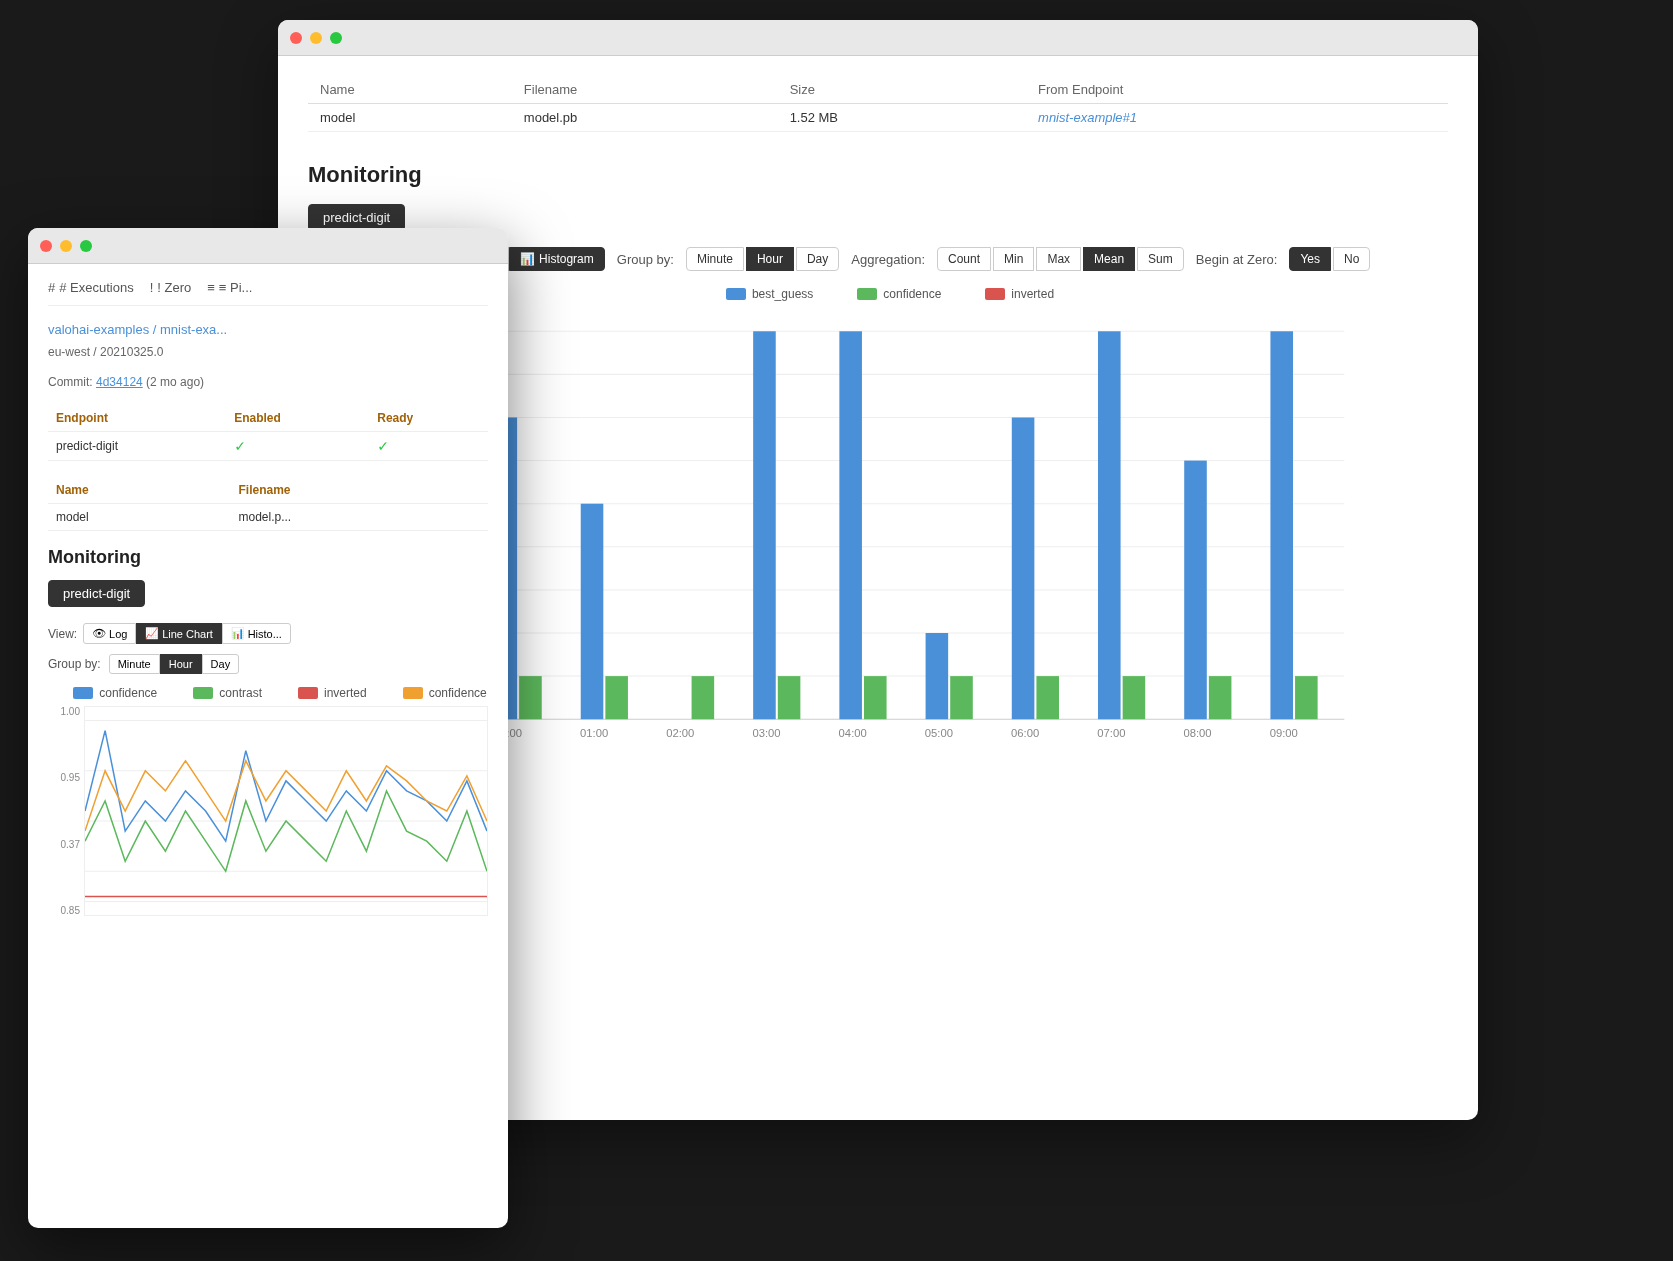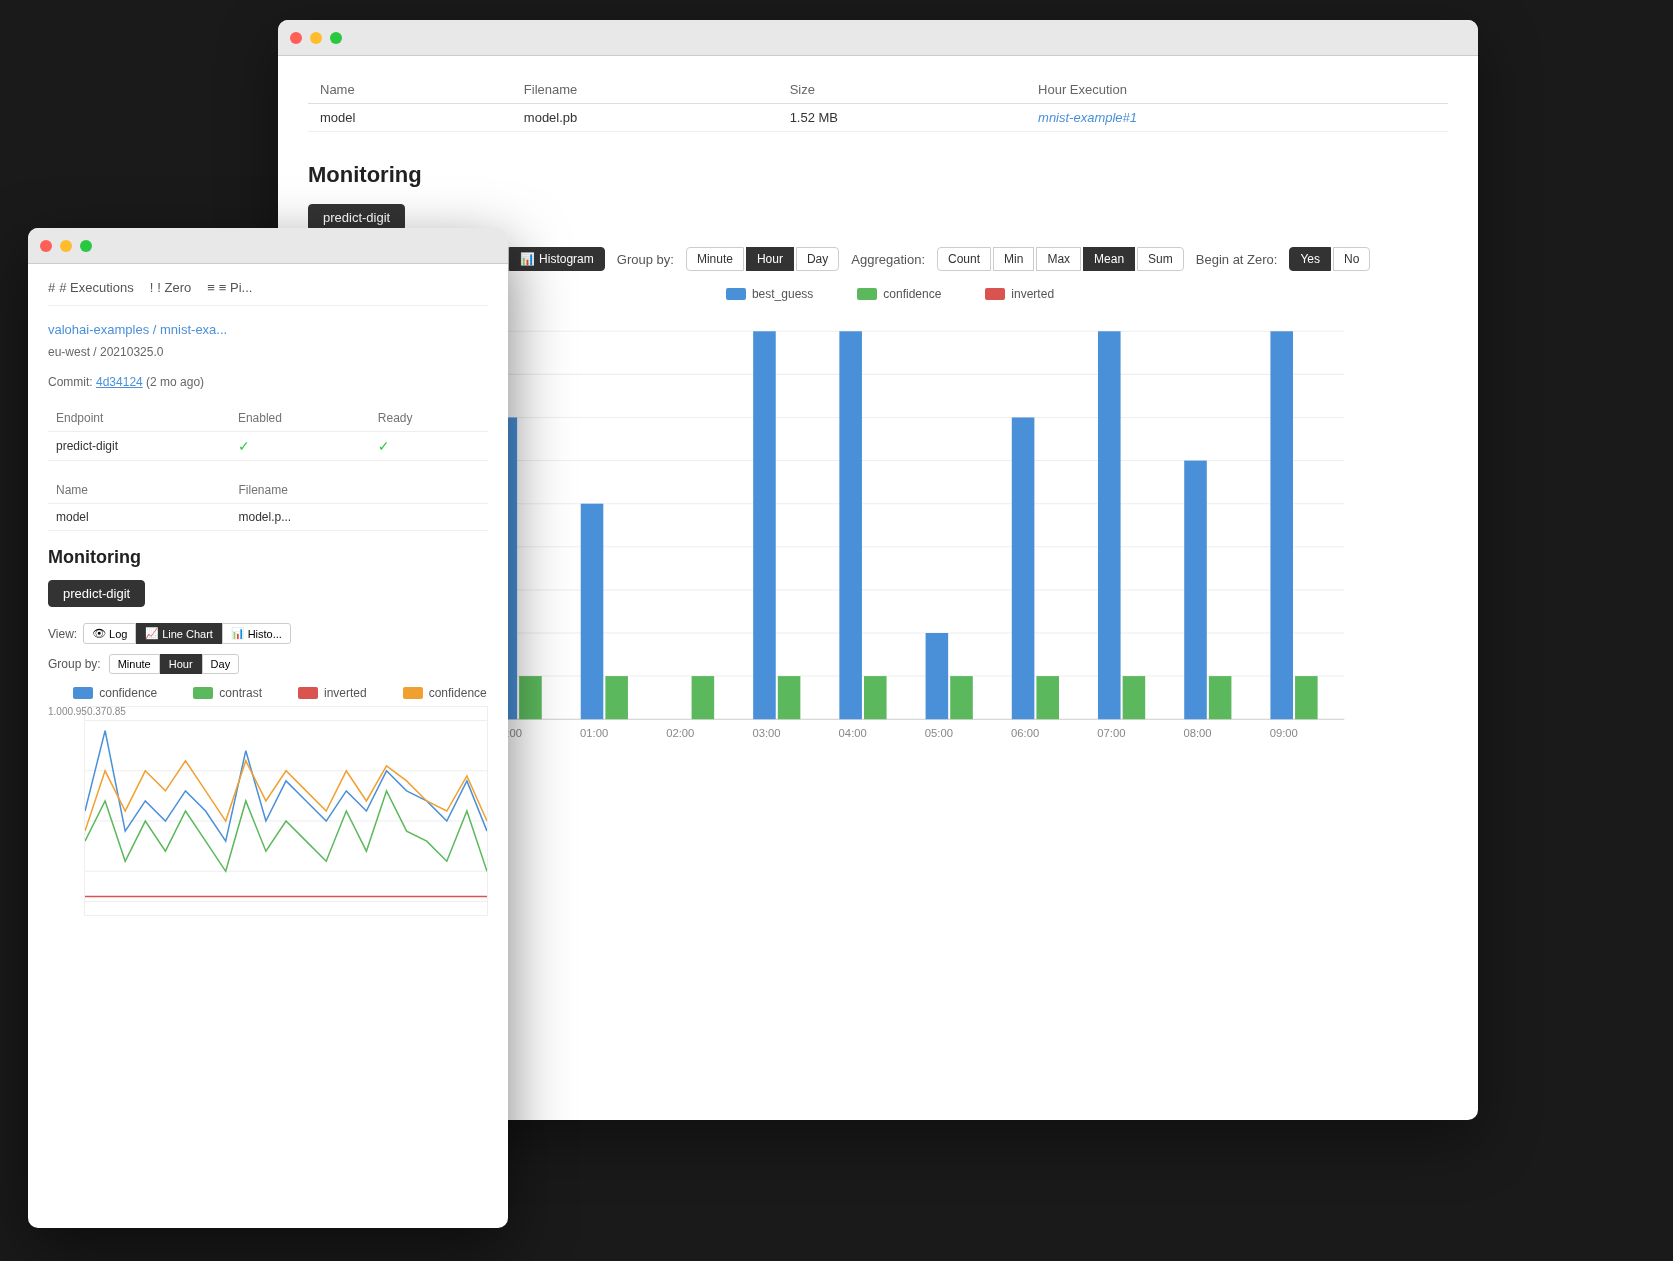--- a/index.html
+++ b/index.html
@@ -222,22 +222,22 @@
 
     .info-table {
       width: 100%;
       border-collapse: collapse;
       margin-bottom: 16px;
       font-size: 12px;
     }
     .info-table th {
       text-align: left;
       padding: 6px 8px;
-      color: #737373;
-      font-weight: 400;
+      color: #a16207;
+      font-weight: 700;
       border-bottom: 1px solid #eee;
     }
     .info-table td {
       padding: 6px 8px;
       color: #333;
       border-bottom: 1px solid #eee;
     }
     .check-green { color: #28c840; font-size: 14px; }
 
     .small-section-title {
@@ -304,21 +304,21 @@
     <span class="dot green"></span>
   </div>
   <div class="content">
 
     <table class="file-table">
       <thead>
         <tr>
           <th>Name</th>
           <th>Filename</th>
           <th>Size</th>
-          <th>Hour Execution</th>
+          <th>From Endpoint</th>
         </tr>
       </thead>
       <tbody>
         <tr>
           <td>model</td>
           <td>model.pb</td>
           <td>1.52 MB</td>
           <td><a href="#" class="link">mnist-example#1</a></td>
         </tr>
       </tbody>
@@ -566,21 +566,21 @@
         <span>inverted</span>
       </div>
       <div class="legend-item">
         <div class="legend-color" style="background:#f0a030"></div>
         <span>confidence</span>
       </div>
     </div>
 
     <div style="position:relative;padding-left:36px">
       
-      <div style="position:absolute;left:0;top:0;height:210px;display:flex;justify-content:space-between;font-size:10px;color:#888;text-align:right;width:32px">
+      <div style="position:absolute;left:0;top:0;height:210px;display:flex;flex-direction:column;justify-content:space-between;font-size:10px;color:#888;text-align:right;width:32px">
         <span>1.00</span>
         <span>0.95</span>
         <span>0.37</span>
         <span>0.85</span>
       </div>
       <svg viewBox="0 0 400 200" width="100%" height="210" style="background:#fff;border:1px solid #eee">
 
         <line x1="0" y1="10" x2="400" y2="10" stroke="#eee" stroke-width="1"></line>
         <line x1="0" y1="60" x2="400" y2="60" stroke="#eee" stroke-width="1"></line>
         <line x1="0" y1="110" x2="400" y2="110" stroke="#eee" stroke-width="1"></line>

